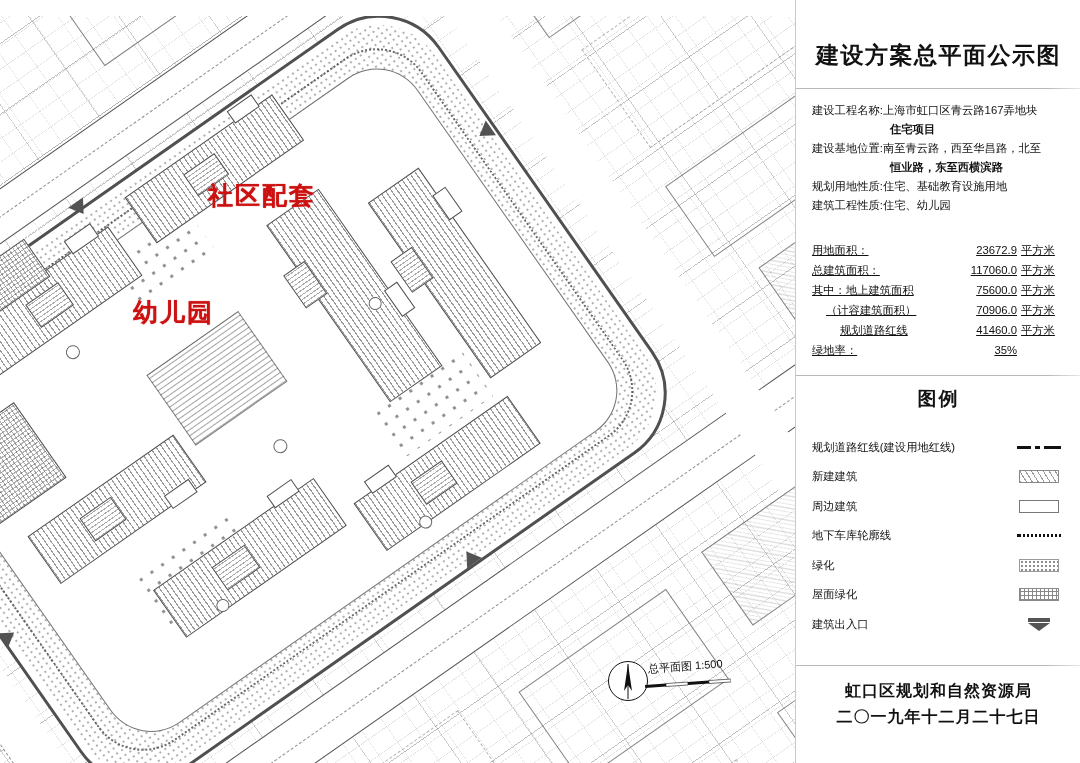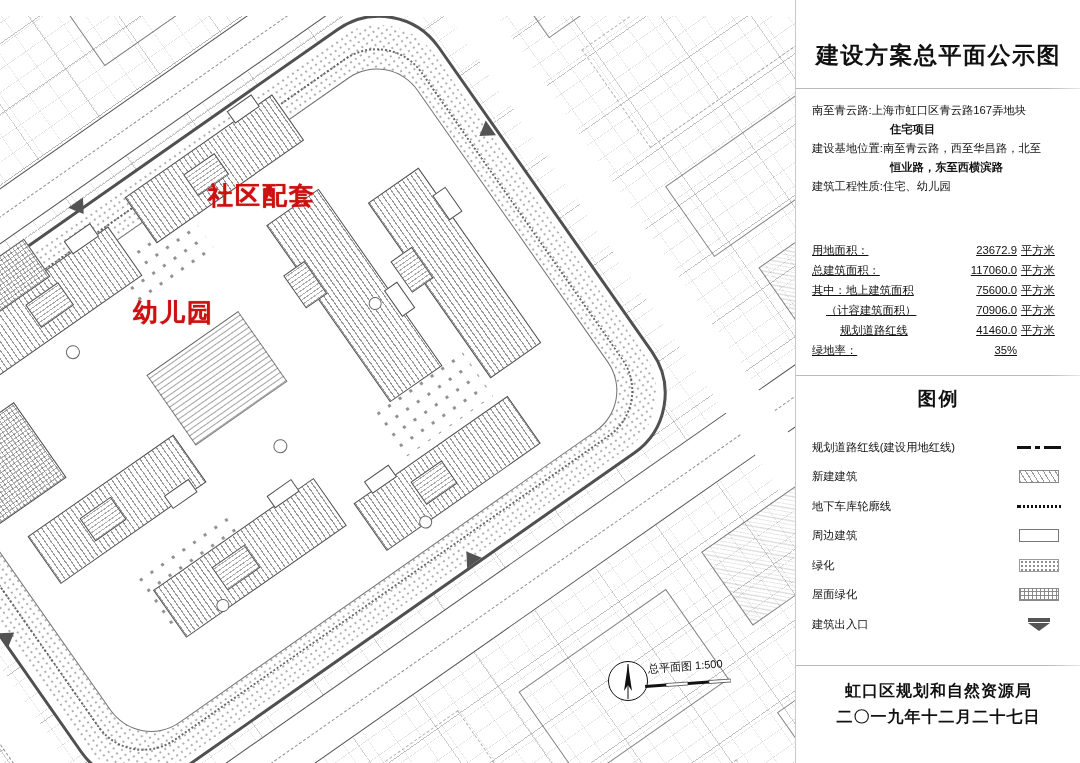--- a/index.html
+++ b/index.html
@@ -373,32 +373,36 @@
   <div id="sidebar">
 
     <div class="hr" id="hr1"></div>
     <div class="hr" id="hr2"></div>
     <div class="hr" id="hr3"></div>
 
     <div id="doc-title">建设方案总平面公示图</div>
 
     <div id="info-block">
       <div class="inf-row">
-        <span class="inf-lbl">南至青云路:</span>
+        <span class="inf-lbl">建设工程名称:</span>
         <span class="inf-val">上海市虹口区青云路167弄地块</span>
       </div>
       <div class="inf-cont">
         <span style="width:78px"></span><span>住宅项目</span>
       </div>
       <div class="inf-row">
         <span class="inf-lbl">建设基地位置:</span>
         <span class="inf-val">南至青云路，西至华昌路，北至</span>
       </div>
       <div class="inf-cont">
         <span style="width:78px"></span><span>恒业路，东至西横滨路</span>
+      </div>
+      <div class="inf-row">
+        <span class="inf-lbl">规划用地性质:</span>
+        <span class="inf-val">住宅、基础教育设施用地</span>
       </div>
       <div class="inf-row">
         <span class="inf-lbl">建筑工程性质:</span>
         <span class="inf-val">住宅、幼儿园</span>
       </div>
     </div>
 
     <div id="metrics">
         <div class="m-row">
           <span class="m-lbl">用地面积：</span>
@@ -440,29 +444,29 @@
             <span class="sym-redline"></span>
           </span>
         </div>
         <div class="lg-row">
           <span class="lg-lbl">新建建筑</span>
           <span class="lg-sym">
             <span class="sym-newb"></span>
           </span>
         </div>
         <div class="lg-row">
+          <span class="lg-lbl">周边建筑</span>
+          <span class="lg-sym">
+            <span class="sym-oldb"></span>
+          </span>
+        </div>
+        <div class="lg-row">
           <span class="lg-lbl">地下车库轮廓线</span>
           <span class="lg-sym">
             <span class="sym-garage"></span>
-          </span>
-        </div>
-        <div class="lg-row">
-          <span class="lg-lbl">周边建筑</span>
-          <span class="lg-sym">
-            <span class="sym-oldb"></span>
           </span>
         </div>
         <div class="lg-row">
           <span class="lg-lbl">绿化</span>
           <span class="lg-sym">
             <span class="sym-green"></span>
           </span>
         </div>
         <div class="lg-row">
           <span class="lg-lbl">屋面绿化</span>

